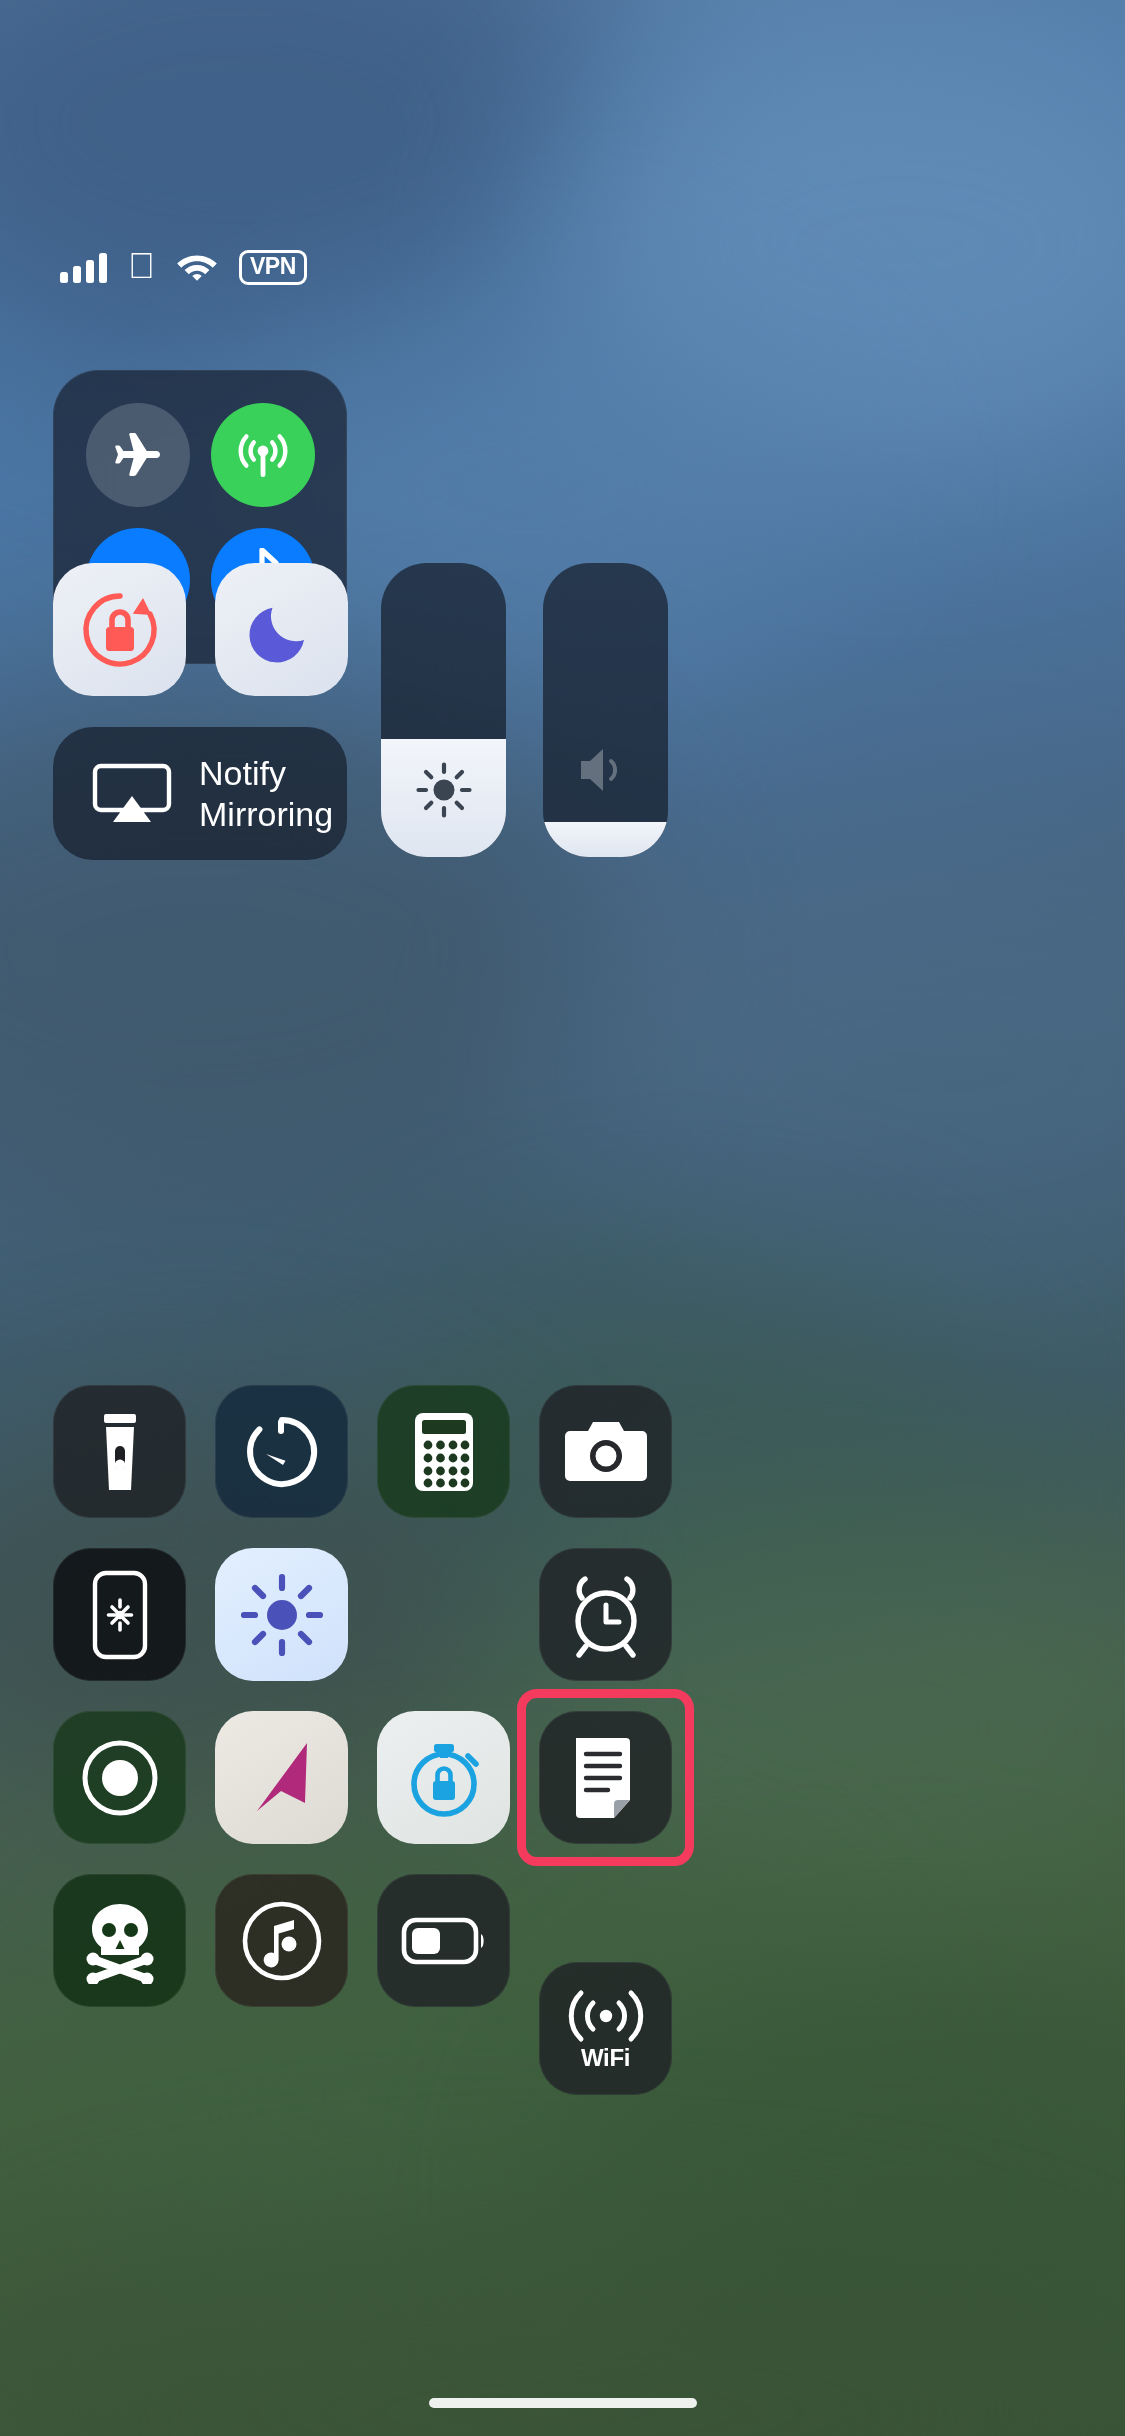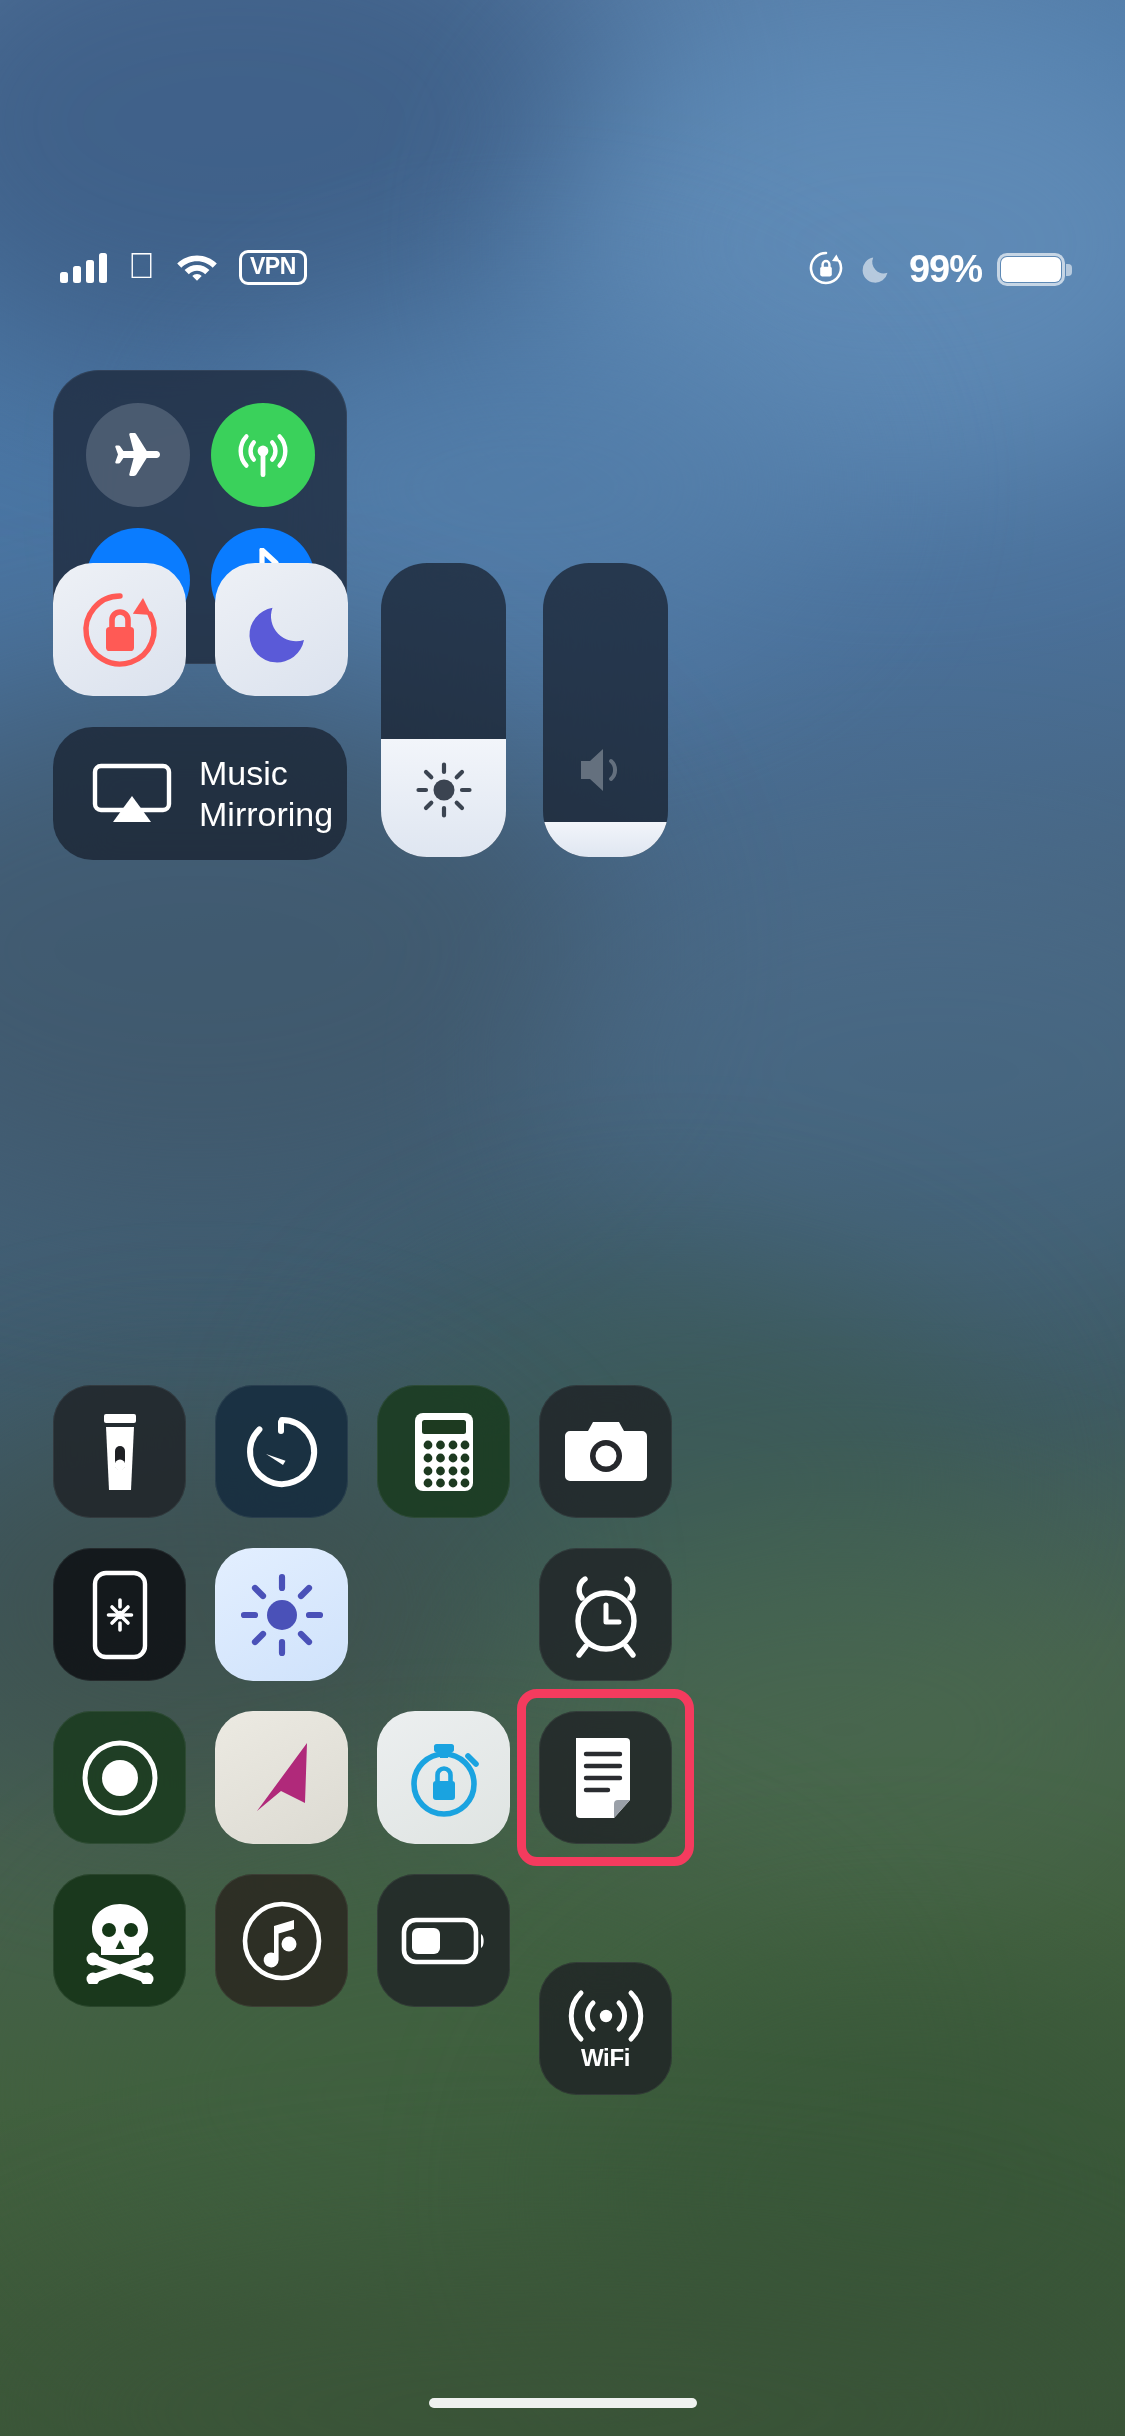--- a/index.html
+++ b/index.html
@@ -240,41 +240,20 @@
     <span>
       <svg width="42" height="31" viewBox="0 0 42 31">
         <path d="M21 5.5C13.2 5.5 6.2 8.6 1.2 13.6L5.3 17.8C9.4 13.8 14.9 11.3 21 11.3s11.6 2.5 15.7 6.5l4.1-4.2C35.8 8.6 28.8 5.5 21 5.5z" fill="#fff"></path>
         <path d="M21 14.9c-4.8 0-9.2 1.9-12.4 5.1l4.2 4.2c2.1-2.1 5-3.4 8.2-3.4s6.1 1.3 8.2 3.4l4.2-4.2c-3.2-3.2-7.6-5.1-12.4-5.1z" fill="#fff"></path>
         <path d="M21 24.1c-1.8 0-3.5.8-4.7 2L21 30.8l4.7-4.7c-1.2-1.2-2.9-2-4.7-2z" fill="#fff"></path>
       </svg>
     </span>
     <span class="vpn-badge">VPN</span>
   </div>
 
-  <div class="sb-right">
-    <span>
-      <svg width="38" height="38" viewBox="0 0 38 38">
-        <path d="M19 4a15 15 0 1 0 13.4 8.3" fill="none" stroke="#fff" stroke-width="2.6" stroke-linecap="round"></path>
-        <path d="M29.4 5.4l3.6 7.3-8-.6z" fill="#fff"></path>
-        <rect x="13.2" y="17.8" width="11.6" height="9.6" rx="1.8" fill="#fff"></rect>
-        <path d="M15.6 18V15.4a3.4 3.4 0 0 1 6.8 0V18" fill="none" stroke="#fff" stroke-width="2.4"></path>
-      </svg>
-    </span>
-    <span>
-      <svg width="34" height="34" viewBox="0 0 34 34">
-        <path d="M27.5 21.8A11.5 11.5 0 0 1 13.2 6.6a12.6 12.6 0 1 0 14.3 15.2z" fill="rgba(255,255,255,.55)"></path>
-      </svg>
-    </span>
-    <span class="pct">99%</span>
-    <span class="battery">
-      <span class="shell"></span>
-        <span class="fill"></span>
-        <span class="nub"></span>
-    </span>
-  </div>
 </div>
 
 <div id="cc">
 
   <div class="module" id="connectivity">
     <div class="conn-grid">
       <div class="conn-btn conn-off">
         <svg width="60" height="60" viewBox="0 0 60 60">
           <path d="M52 29.4c0-1.9-1.6-3.4-3.5-3.4h-9.8L28.4 9.4c-.5-.9-1.5-1.4-2.5-1.4h-3.3c-.9 0-1.5.8-1.3 1.7L25.6 26H15.4l-3.1-4.6c-.4-.6-1-.9-1.7-.9H8.5c-.8 0-1.4.7-1.2 1.5L10 29.4 7.3 37c-.2.8.4 1.5 1.2 1.5h2.1c.7 0 1.3-.3 1.7-.9l3.1-4.6h10.2l-4.3 16.3c-.2.9.4 1.7 1.3 1.7h3.3c1 0 2-.5 2.5-1.4l10.3-16.6h9.8c1.9 0 3.5-1.5 3.5-3.6z" fill="#fff"></path>
         </svg>
@@ -319,21 +298,21 @@
       <path d="M59 47A25 25 0 0 1 27.5 14.8 27.5 27.5 0 1 0 59 47z" fill="#5a5ad8"></path>
     </svg>
   </div>
 
   <div id="mirror">
     <svg width="82" height="64" viewBox="0 0 82 64">
       <rect x="4" y="4" width="74" height="44" rx="6" fill="none" stroke="#fff" stroke-width="4.4"></rect>
       <path d="M41 34L60 60H22z" fill="#fff"></path>
     </svg>
     <div class="mirror-label">
-      <div>Music</div>
+      <div>Notify</div>
       <div>Mirroring</div>
     </div>
   </div>
 
   <div class="slider" id="brightness">
     <div class="fillbar" id="bfill" style="height: 40%;"></div>
     <div class="s-icon" style="bottom:36px">
       <svg width="62" height="62" viewBox="0 0 62 62">
         <circle cx="31" cy="31" r="10.5" fill="#3b4451"></circle>
         <g stroke="#3b4451" stroke-width="4.2" stroke-linecap="round">

